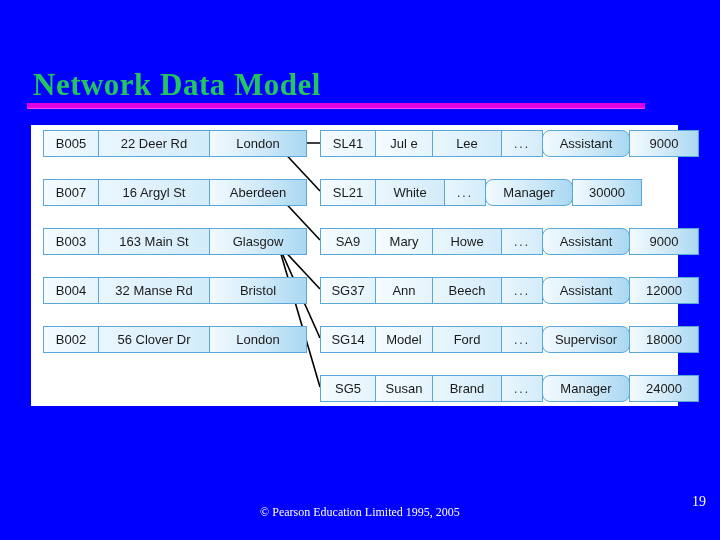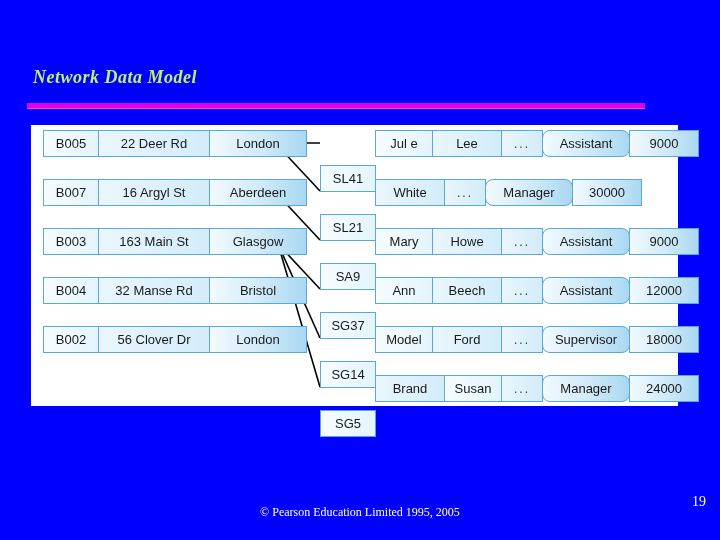--- a/index.html
+++ b/index.html
@@ -15,25 +15,24 @@
     position: relative;
   }
 
   
   #slide-title {
     position: absolute;
     left: 33px;
     top: 67px;
     font-family: "Liberation Serif", serif;
     font-weight: bold;
-    font-size: 18px;
-    color: #bef264;
+    font-size: 31px;
+    color: #22c55e;
     letter-spacing: 0.5px;
     white-space: nowrap;
-    font-style: italic;
   }
   #title-rule {
     position: absolute;
     left: 27px;
     top: 103px;
     width: 618px;
     height: 5px;
     background: #e000e0;
     box-shadow: 0 1px 0 0 #ff40ff;
   }
@@ -88,21 +87,21 @@
     font-size: 12px;
     color: #333;
   }
 
   
   .lc0 { width: 56px; }
   .lc1 { width: 112px; }
   .lc2 { width: 98px; }
 
   
-  .rc0 { width: 56px; margin-top: 35px; }
+  .rc0 { width: 56px; }
   .rc1 { width: 58px; }
   .rc2 { width: 70px; }
   .rc3 { width: 42px; }
   .rc4 { width: 88px; border-radius: 8px; }
   .rc5 { width: 70px; }
 
   
   #connectors {
     position: absolute;
     left: 0;
@@ -230,22 +229,22 @@
       <div class="cell lighter rc0">SG14</div>
       <div class="cell lighter rc1">Model</div>
       <div class="cell mid rc2">Ford</div>
       <div class="cell mid rc3 dots">...</div>
       <div class="cell rc4">Supervisor</div>
       <div class="cell rc5">18000</div>
     </div>
 
     <div class="rec-row" style="top:250px">
       <div class="cell lighter rc0">SG5</div>
+      <div class="cell lighter rc1">Susan</div>
       <div class="cell mid rc2">Brand</div>
-      <div class="cell lighter rc1">Susan</div>
       <div class="cell mid rc3 dots">...</div>
       <div class="cell rc4">Manager</div>
       <div class="cell rc5">24000</div>
     </div>
 
   </div>
 
 </div>
 
 <div id="footer-credit">© Pearson Education Limited 1995, 2005</div>

